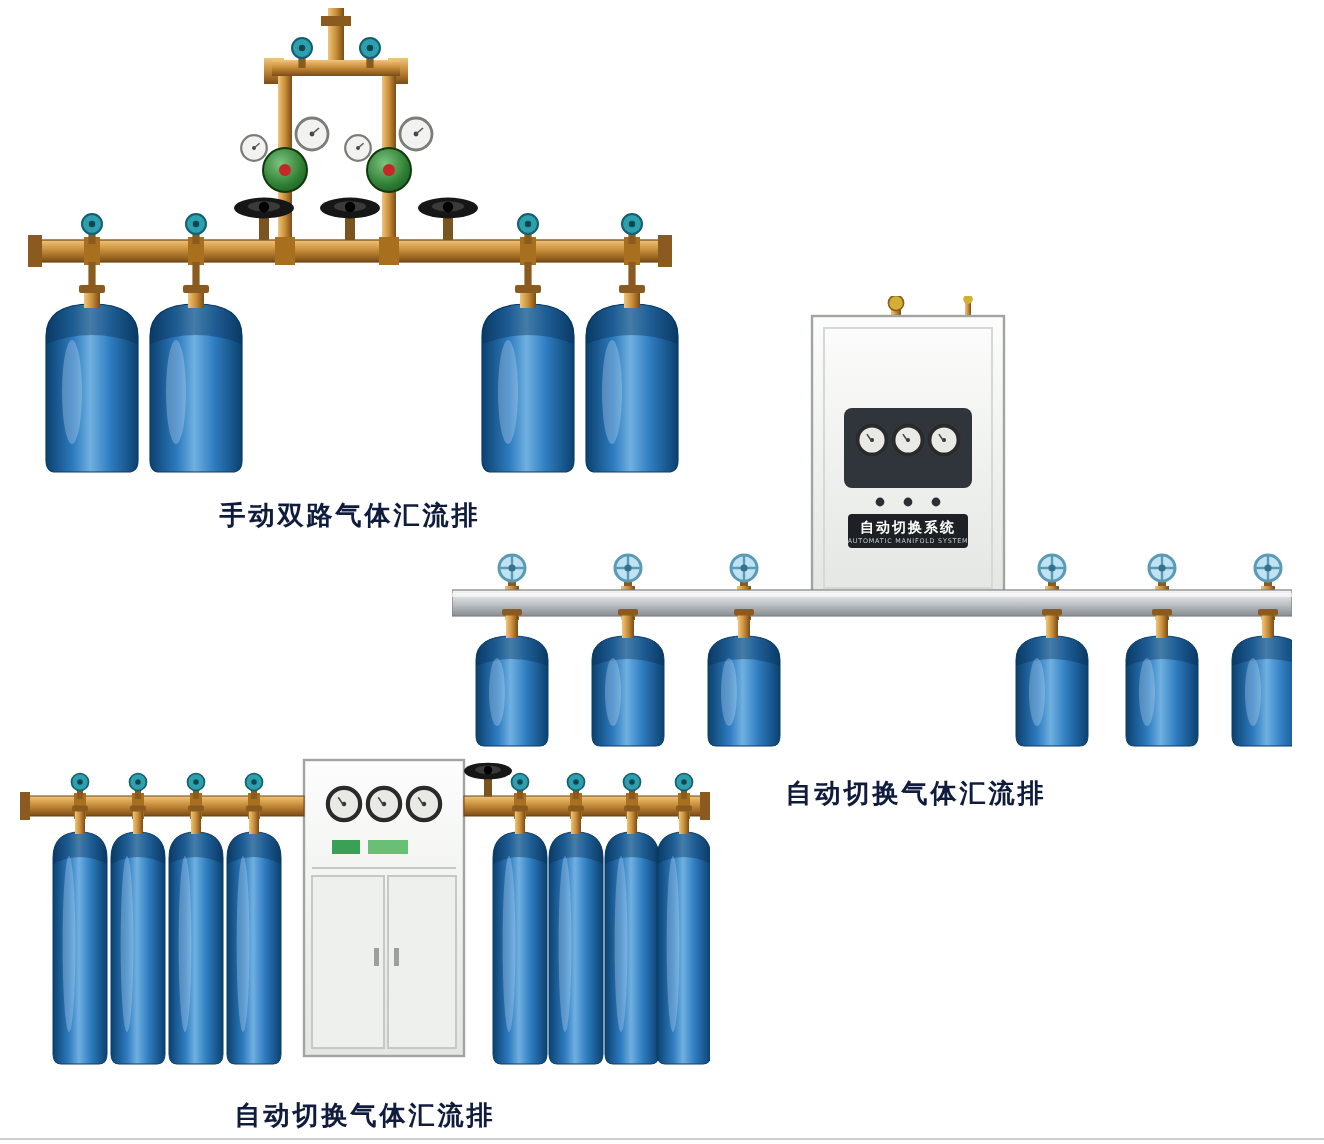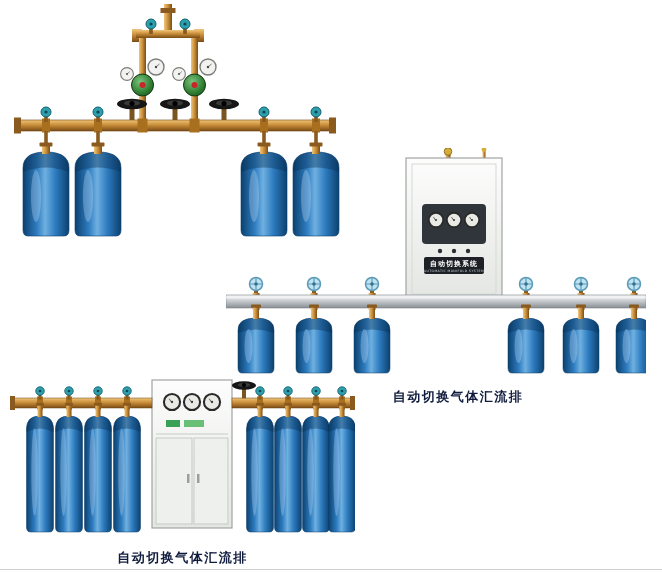--- a/index.html
+++ b/index.html
@@ -172,20 +172,21 @@
       <use href="#knobTeal" xlink:href="#knobTeal" transform="translate(38,108)"></use>
       <use href="#knobTeal" xlink:href="#knobTeal" transform="translate(90,108)"></use>
       <use href="#knobTeal" xlink:href="#knobTeal" transform="translate(256,108)"></use>
       <use href="#knobTeal" xlink:href="#knobTeal" transform="translate(308,108)"></use>
 
       <use href="#cylL" xlink:href="#cylL" x="15" y="140"></use>
       <use href="#cylL" xlink:href="#cylL" x="67" y="140"></use>
       <use href="#cylL" xlink:href="#cylL" x="233" y="140"></use>
       <use href="#cylL" xlink:href="#cylL" x="285" y="140"></use>
     </svg>
+    <div class="caption">手动双路气体汇流排</div>
   </div>
 
   <div class="product" style="left:226px; top:148px; width:420px;">
     <svg width="420" height="235" viewBox="0 0 420 235">
 
       <g>
         <rect x="219.5" y="1" width="5" height="11" fill="url(#gBrassH)"></rect>
         <circle cx="222" cy="3.5" r="3.8" fill="#d4af37" stroke="#8a5a1e" stroke-width="0.8"></circle>
         <rect x="256.5" y="0" width="3" height="12" fill="url(#gBrassH)"></rect>
         <circle cx="258" cy="1.6" r="2.4" fill="#d4af37"></circle>

